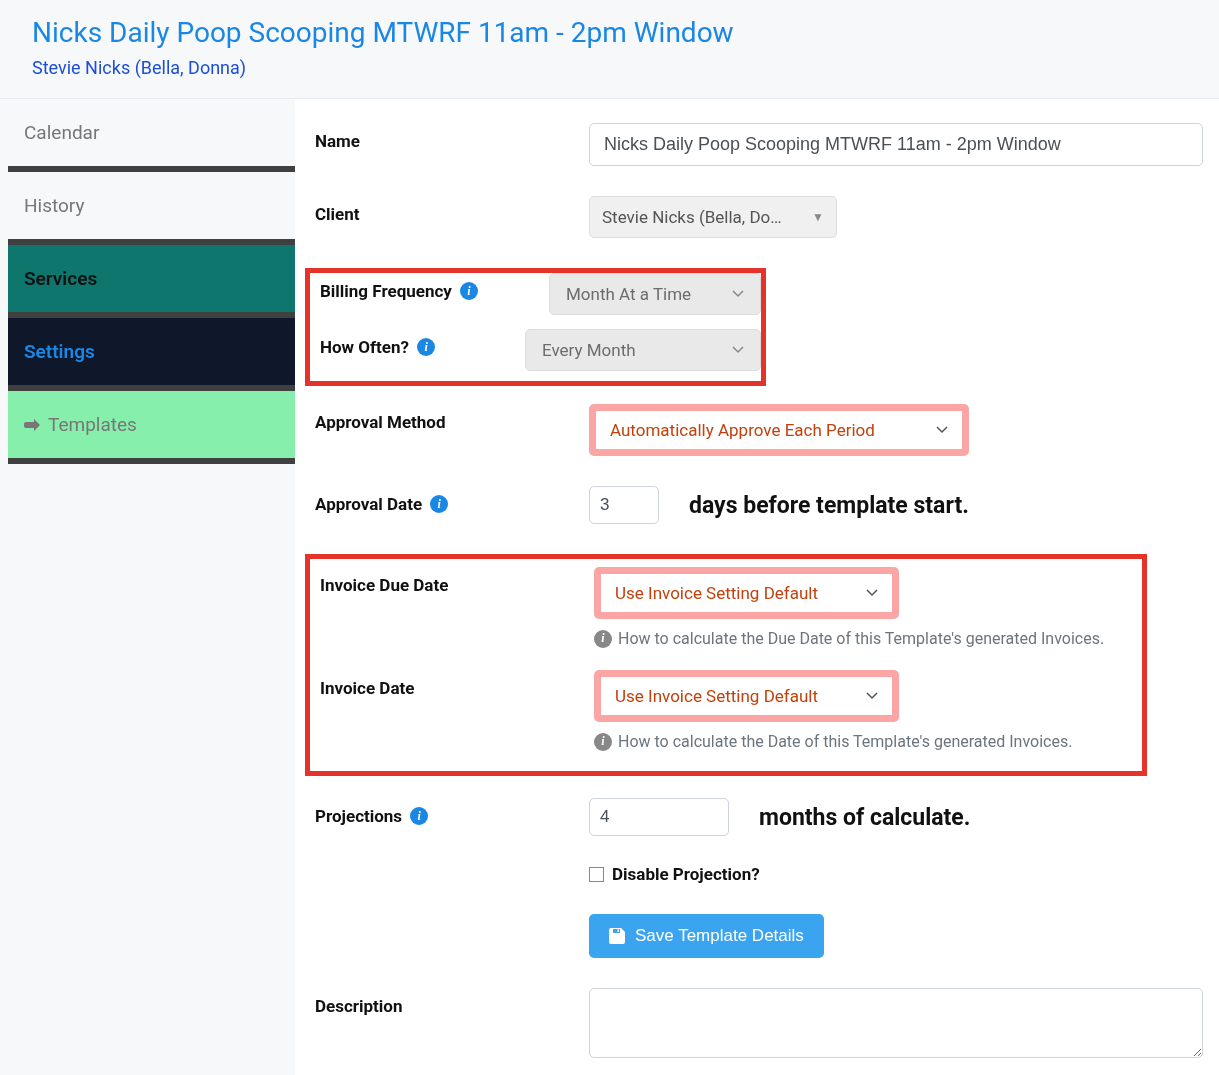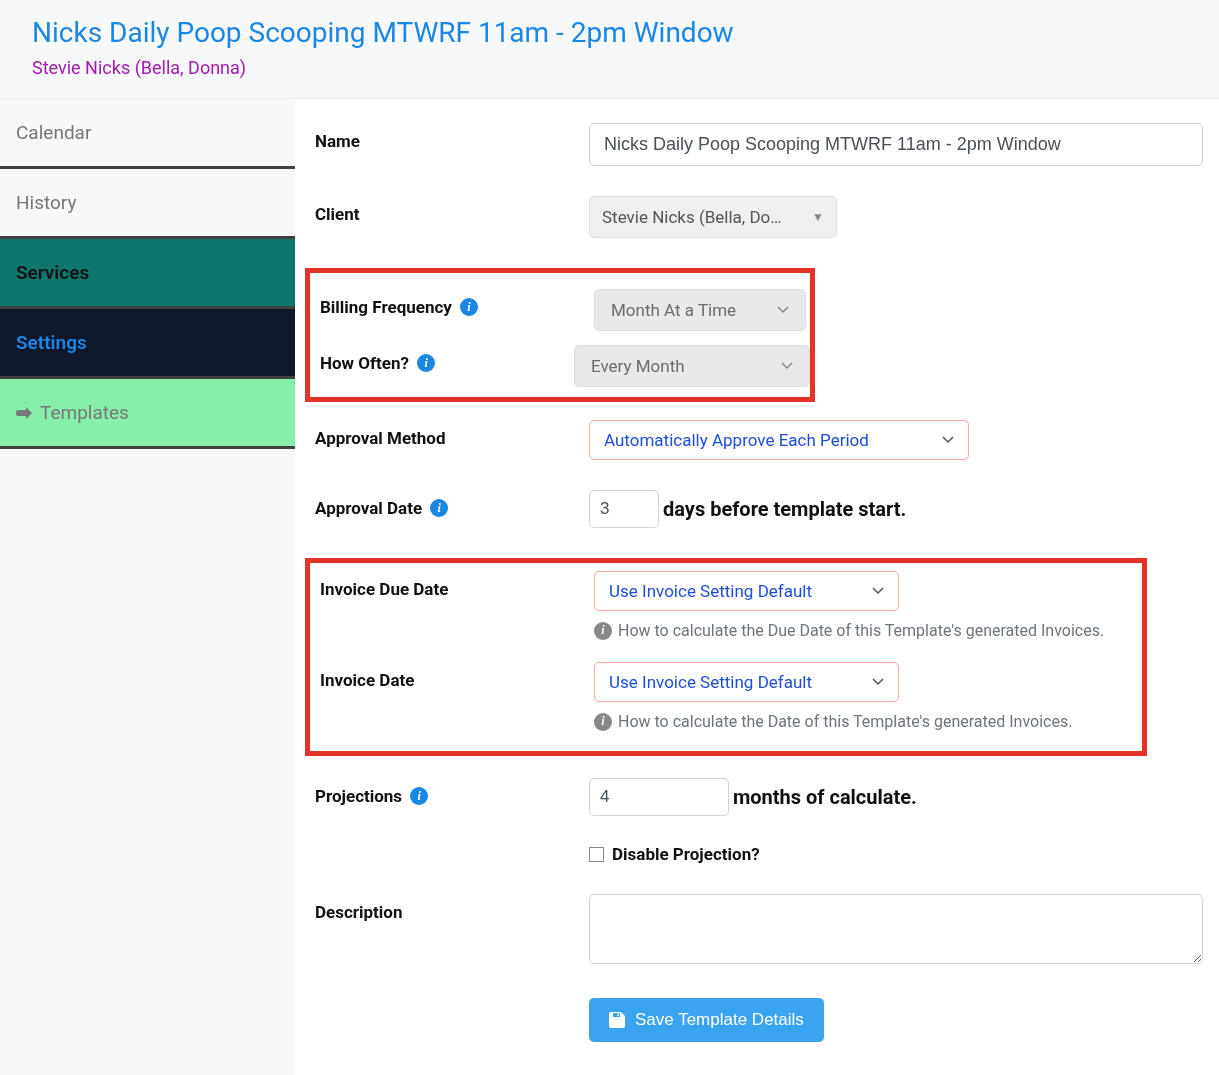--- a/index.html
+++ b/index.html
@@ -1,47 +1,47 @@
 <!DOCTYPE html>
 <html><head>
   <meta charset="utf-8">
   <style>
     * { box-sizing: border-box; margin: 0; padding: 0; }
     body { font-family: -apple-system, BlinkMacSystemFont, "Segoe UI", Roboto, "Helvetica Neue", Arial, sans-serif; background: #fff; color: #212529; }
     .header { background: #f6f8fa; padding: 16px 32px 20px 32px; border-bottom: 1px solid #e9ecef; }
     .header-title { color: #1b87e5; font-size: 28px; font-weight: 400; margin-bottom: 8px; }
-    .header-subtitle { color: #a21caf; font-size: 18px; font-weight: 400; }
+    .header-subtitle { color: #1d4ed8; font-size: 18px; font-weight: 400; }
     .layout { display: flex; }
     .sidebar { width: 295px; background: #f6f8fa; min-height: 900px; }
-    .sidebar-item { padding: 22px 16px; font-size: 19px; font-weight: 600; color: #666; cursor: pointer; border-bottom: 3px solid #404040; background:#fff;}
+    .sidebar-item { padding: 22px 16px; font-size: 19px; font-weight: 600; color: #666; cursor: pointer; border-bottom: 6px solid #404040; background:#fff;margin-left:8px;}
     .sidebar-item.dim { color:#777; font-weight:400; background:#f6f8fa; }
     .sidebar-item.strong { color:#111; background:#0f766e;}
     .sidebar-item.active { color: #1b87e5; background:#0f172a; }
     .sidebar-item.templates { display:flex; align-items:center; gap:8px; color:#777; font-weight:400; background:#86efac; }
     .back-arrow { display:inline-block; transform: scaleX(-1); }
     .main { flex:1; padding: 24px 16px 40px 20px; }
     .form-row { display:flex; align-items:flex-start; margin-bottom: 30px; }
     .form-label { width: 274px; padding-top:8px; font-size:17px; font-weight:700; color:#111; display:flex; align-items:center; gap:8px; }
     .form-control-wrap { flex:1; }
     .text-input { width:100%; max-width:620px; padding:10px 14px; font-size:18px; border:1px solid #ced4da; border-radius:5px; color:#495057; }
-    .select-box { position:relative; display:inline-flex; align-items:center; justify-content:space-between; padding:9px 14px; border:1px solid #fca5a5; border-radius:5px; font-size:17px; color:#1d4ed8; background:#fff; cursor:pointer; }
+    .select-box { position:relative; display:inline-flex; align-items:center; justify-content:space-between; padding:9px 14px; border:7px solid #fca5a5; border-radius:5px; font-size:17px; color:#c2410c; background:#fff; cursor:pointer; }
     .select-box.wide { min-width: 380px; }
     .select-box.med { min-width: 305px; text-align: right; }
     .select-box.kendo { background:#f0f0f0; border:1px solid #ddd; color:#555; min-width:248px; padding:10px 12px;}
     .select-box.kendo .caret { color:#888; }
     .select-disabled { background:#e9e9e9; color:#6c6c6c; border:1px solid #ddd; min-width:212px; padding:10px 16px;}
     .select-disabled.wider { min-width:236px;}
     .caret { margin-left:12px; font-size:12px; color:#555;}
     .num-input { width:70px; padding:8px 10px; font-size:17px; border:1px solid #ced4da; border-radius:5px; color:#495057; text-align:left;}
     .num-input.wider { width:140px;}
-    .inline-text { margin-left:4px; font-size:20px; font-weight:700; color:#111; }
+    .inline-text { margin-left:30px; font-size:23px; font-weight:700; color:#111; }
     .helper { margin-top:10px; font-size:16px; color:#6c757d; display:flex; align-items:center; gap:6px;}
     .info-icon { display:inline-flex; align-items:center; justify-content:center; width:18px; height:18px; border-radius:50%; background:#1b87e5; color:#fff; font-size:12px; font-weight:700; font-style:italic; font-family: Georgia, serif; cursor:pointer;}
     .info-icon.gray { background:#888; }
-    .highlight-box-1 { border: 5px solid #e5332a; padding: 16px 0 10px 0; margin: 0 0 18px -10px; width: 510px;}
+    .highlight-box-1 { border: 5px solid #e5332a; padding: 0 0 10px 0; margin: 0 0 18px -10px; width: 461px;}
     .highlight-box-1 .form-row { margin-bottom:14px; padding-left:10px;}
     .highlight-box-1 .form-row:last-child { margin-bottom:0;}
     .highlight-box-2 { border: 5px solid #e5332a; padding: 8px 4px 14px 0; margin: 0 0 22px -10px; width: 842px;}
     .highlight-box-2 .form-row { margin-bottom:6px; padding-left:10px; flex-direction:row;}
     .highlight-box-2 .sub { margin-bottom:22px;}
     .checkbox-row { display:flex; align-items:center; gap:8px; margin-top: 28px;}
     .checkbox { width:15px; height:15px; border:1px solid #888; background:#fff; cursor:pointer;}
     .checkbox-label { font-size:17px; font-weight:700; color:#111;}
     .textarea { width:100%; max-width:620px; min-height:70px; padding:10px 14px; border:1px solid #ced4da; border-radius:5px; font-size:16px; resize:vertical;}
     .save-btn { display:inline-flex; align-items:center; gap:10px; background:#3ba4f0; color:#fff; border:none; border-radius:5px; padding:12px 20px; font-size:17px; cursor:pointer; font-weight:400;}
@@ -201,34 +201,34 @@
           <span class="inline-text">months of calculate.</span>
         </div>
         <div class="checkbox-row">
           <div class="checkbox"></div>
           <span class="checkbox-label">Disable Projection?</span>
         </div>
       </div>
     </div>
 
     <div class="form-row">
-      <div class="form-label">Description</div>
-      <div class="form-control-wrap">
-        <textarea class="textarea" style=""></textarea>
-      </div>
-    </div>
-
-    <div class="form-row">
       <div class="form-label"></div>
       <div class="form-control-wrap">
         <button class="save-btn">
           <span class="floppy">
             <svg width="16" height="16" viewBox="0 0 16 16" fill="#fff">
                 <path d="M2 0 h10 l4 4 v10 a2 2 0 0 1 -2 2 h-12 a2 2 0 0 1 -2 -2 v-12 a2 2 0 0 1 2 -2 z M4 1 v4 h7 v-4 z M3 9 h10 v5 h-10 z M8.5 1.5 h1.5 v2.5 h-1.5 z"></path>
               </svg>
           </span>
           <span>Save Template Details</span>
         </button>
       </div>
     </div>
 
+    <div class="form-row">
+      <div class="form-label">Description</div>
+      <div class="form-control-wrap">
+        <textarea class="textarea" style=""></textarea>
+      </div>
+    </div>
+
   </div>
 </div>
 
 </body></html>

